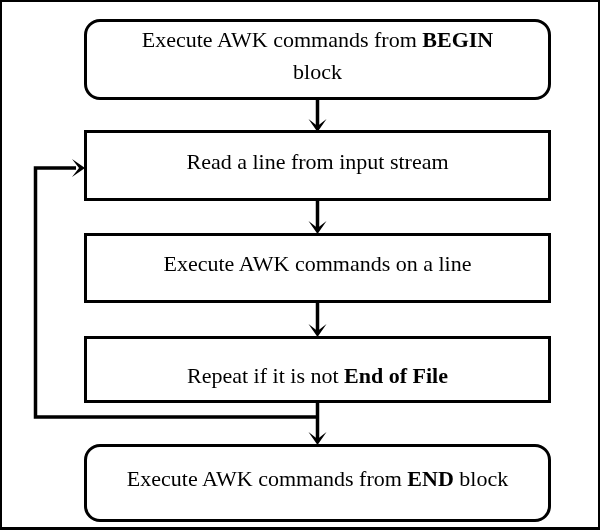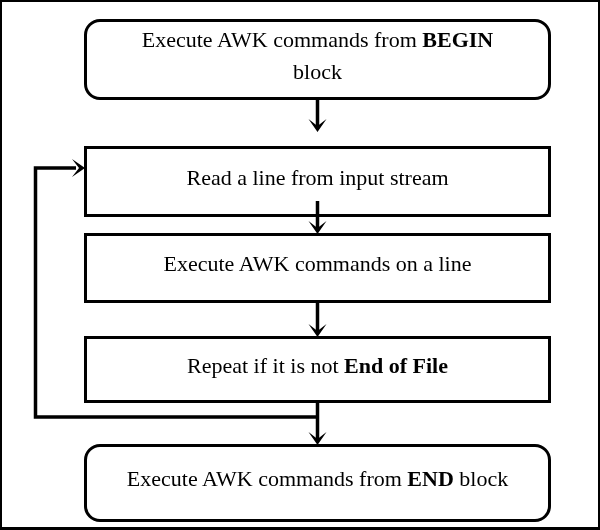--- a/index.html
+++ b/index.html
@@ -53,29 +53,29 @@
 </head>
 <body>
 
 <div class="canvas">
 
   <div class="node rounded" style="top:17px; height:81px;">
     <div><span>Execute AWK commands from </span><b>BEGIN</b></div>
     <div>block</div>
   </div>
 
-  <div class="node" style="top:128px; height:71px;margin-top:16px;">
+  <div class="node" style="top:128px; height:71px;">
     <div>Read a line from input stream</div>
   </div>
 
   <div class="node" style="top:231px; height:70px;">
     <div>Execute AWK commands on a line</div>
   </div>
 
-  <div class="node" style="top:334px; height:67px;">
+  <div class="node" style="top:334px; height:67px;justify-content:flex-end;">
     <div><span>Repeat if it is not </span><b>End of File</b></div>
   </div>
 
   <div class="node rounded" style="top:442px; height:78px;text-align:center;">
     <div><span>Execute AWK commands from </span><b>END</b><span> block</span></div>
   </div>
 
   <svg class="connectors" viewBox="0 0 600 530">
 
     <path class="shaft" d="M315.5,97 L315.5,125"></path>

